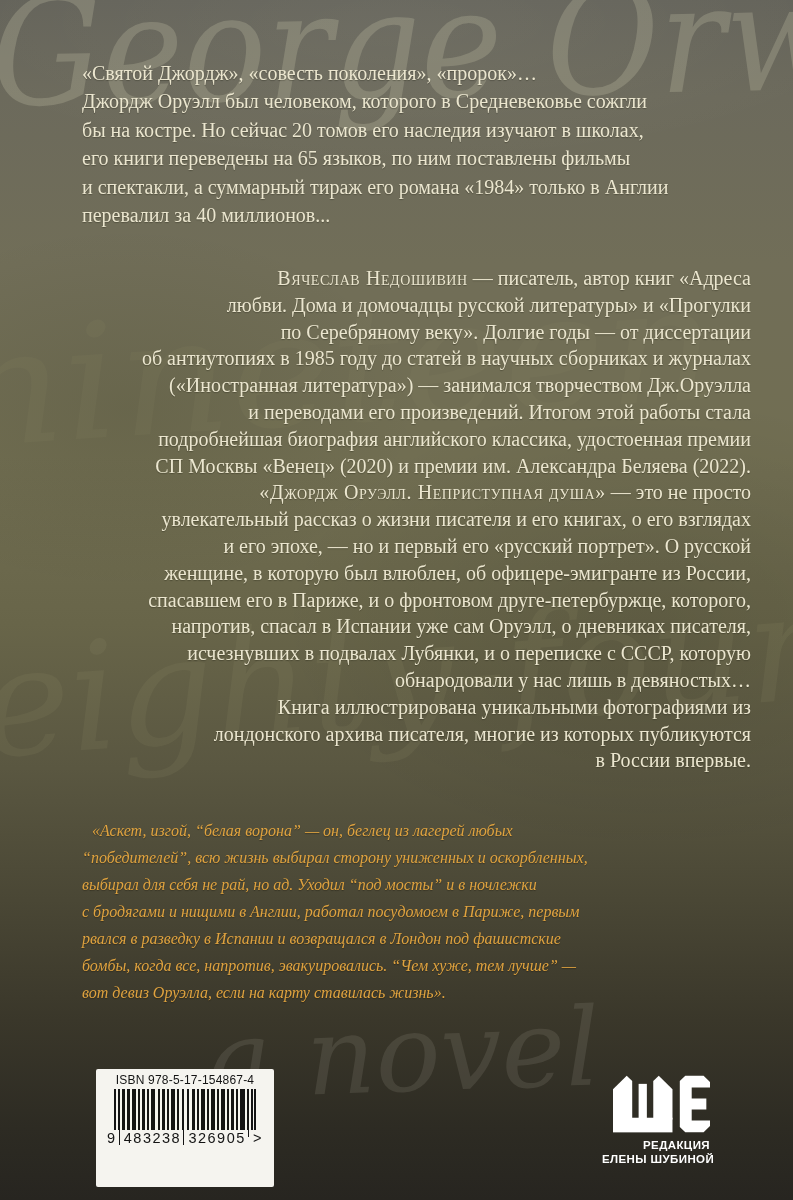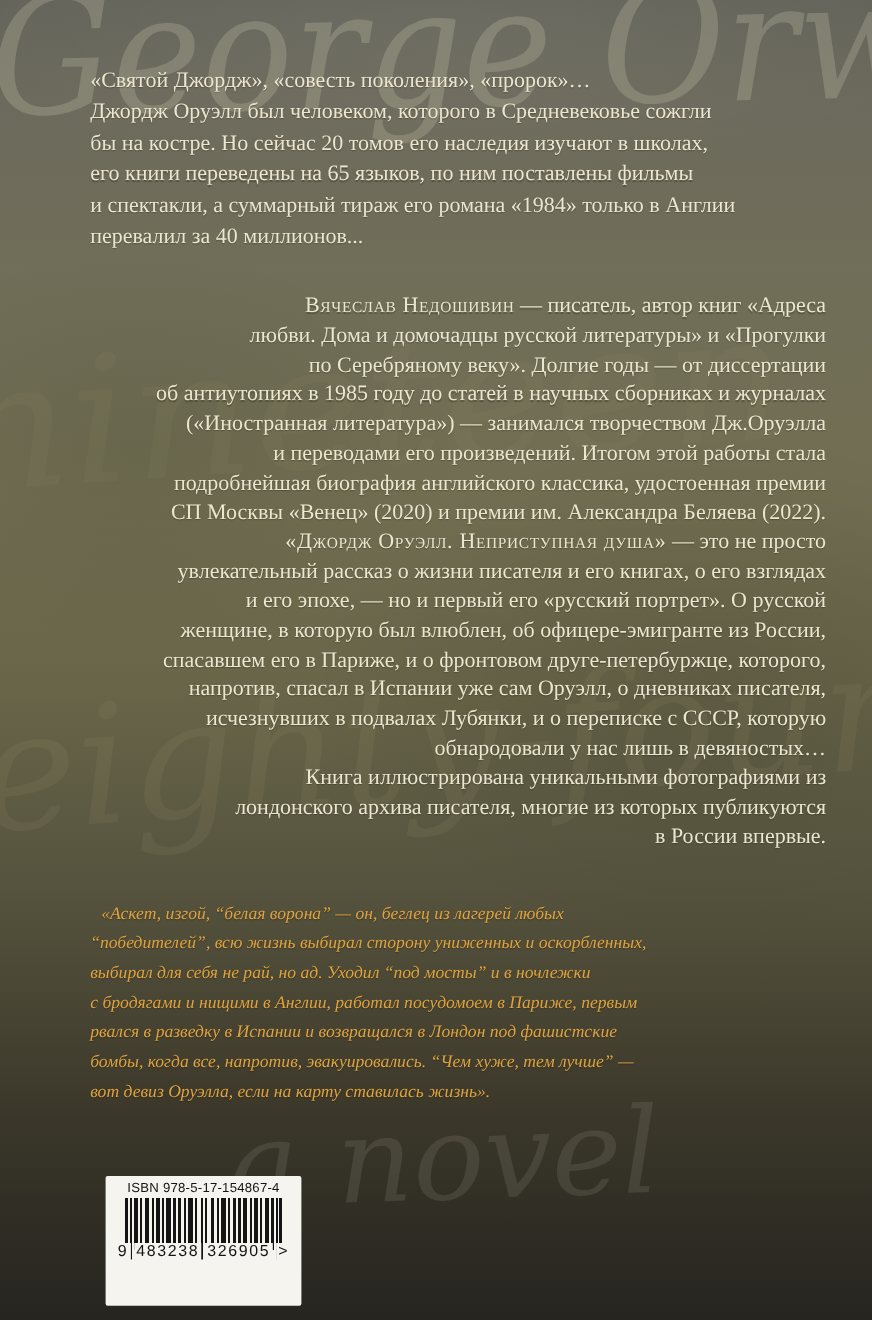--- a/index.html
+++ b/index.html
@@ -203,14 +203,27 @@
       </g>
     </svg>
     <div class="digits">
       <span>9</span>
         <span>483238</span>
         <span>326905</span>
         <span>&gt;</span>
     </div>
   </div>
 
+  <div class="publisher">
+    <svg class="she-logo" width="97" height="58" viewBox="0 0 106 62">
+      <g fill="#ffffff">
+        <polygon points="0,15 15,0 21,6 21,48 0,48"></polygon>
+        <rect x="28" y="9" width="9" height="39"></rect>
+        <polygon points="44,6 50,0 65,15 65,48 44,48"></polygon>
+        <rect x="0" y="46" width="65" height="16"></rect>
+        <polygon points="73,6 79,0 99,0 106,7 106,13 86,13 86,25 102,25 102,37 86,37 86,49 106,49 106,55 99,62 79,62 73,56"></polygon>
+      </g>
+    </svg>
+    <div class="pub-line">РЕДАКЦИЯ</div>
+    <div class="pub-line">ЕЛЕНЫ ШУБИНОЙ</div>
+  </div>
 
 </div>
 
 </body></html>

